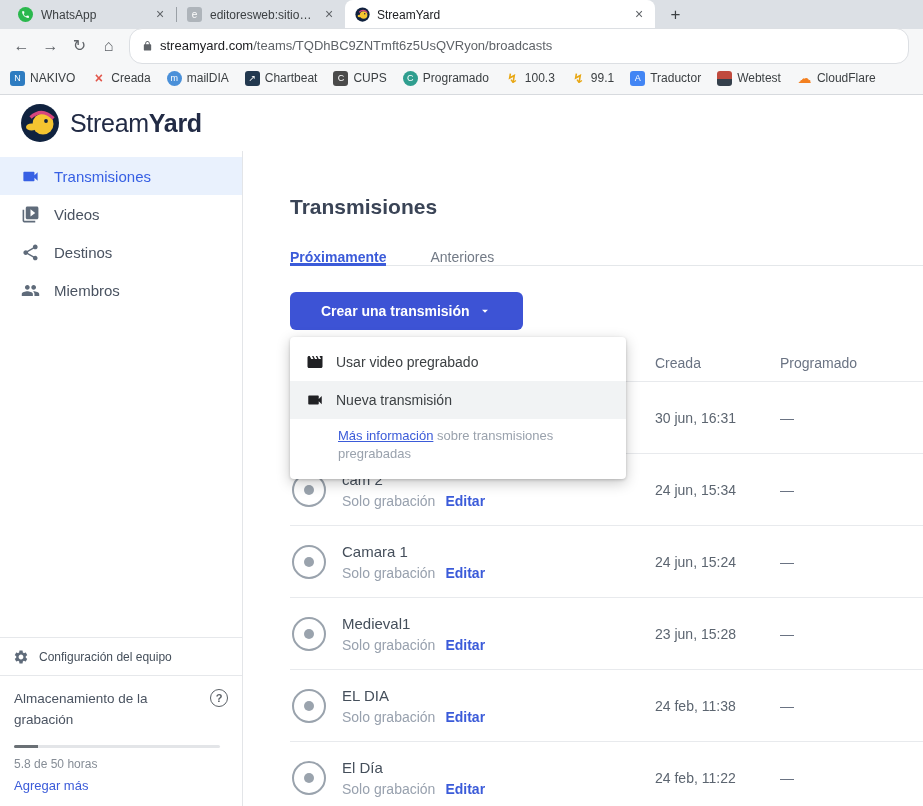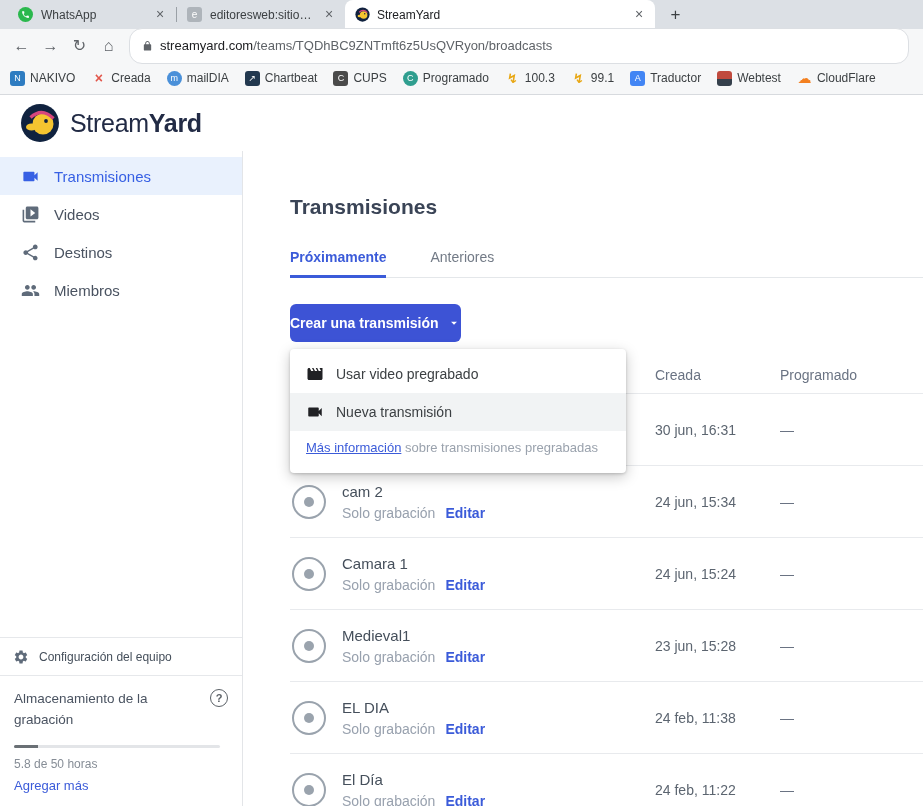--- a/index.html
+++ b/index.html
@@ -61,36 +61,36 @@
                align-items:center; justify-content:center; }
   .progress { margin-top:14px; width:206px; height:3px; background:#e3e5e8; border-radius:2px; overflow:hidden; }
   .progress-fill { height:100%; background:#6a7075; }
   .usage { margin-top:9px; font-size:12px; color:#868d96; }
   .add-more { margin-top:7px; font-size:13px; color:#3b5bd9; }
 
   
   .content { flex:1; position:relative; padding:44px 0 0 47px; overflow:hidden; }
   .page-title { font-size:21px; font-weight:700; color:#3a4456; margin-bottom:30px; }
   .tabs { display:flex; gap:44px; border-bottom:1px solid #e4e7ea; }
-  .tabbtn { padding-bottom:12px; font-size:14px; color:#727a86; position:relative; }
+  .tabbtn { padding-bottom:0; font-size:14px; color:#727a86; position:relative; }
   .tabbtn.active { color:#3b5bd9; font-weight:600; }
   .tabbtn.active::after { content:""; position:absolute; left:0; right:0; bottom:-1px; height:3px; background:#3b5bd9; }
 
   .create-wrap { margin-top:26px; position:relative; display:inline-block; }
   .create-btn { background:#3d53d5; color:#fff; font-size:14px; font-weight:600; border:none;
-                border-radius:6px; padding:11px 0; display:flex; align-items:center; gap:8px;
+                border-radius:6px; padding:11px 31px; display:flex; align-items:center; gap:8px;
                 font-family:inherit; }
   .dropdown { position:absolute; top:calc(100% + 7px); left:0; width:336px; background:#fff;
               border-radius:4px; box-shadow:0 1px 3px rgba(0,0,0,.18), 0 4px 14px rgba(0,0,0,.22);
               z-index:20; padding:6px 0 4px; }
   .dd-item { height:38px; display:flex; align-items:center; gap:12px; padding:0 16px;
              font-size:14px; color:#3c4043; }
   .dd-item.highlight { background:#f1f3f4; }
   .dd-item svg { width:18px; height:18px; flex:none; }
-  .dd-footer { padding:8px 16px 12px; font-size:13px; color:#9aa2ad; line-height:18px; }
+  .dd-footer { padding:8px 16px 12px; font-size:13px; color:#9aa2ad; line-height:18px;margin-left:32px; }
   .dd-footer a { color:#3b5bd9; text-decoration:underline; }
 
   .table { margin-top:14px; }
   .thead, .trow { display:grid; grid-template-columns:365px 125px 1fr; align-items:center; }
   .thead { height:38px; font-size:14px; color:#6a7383; border-bottom:1px solid #e8eaed; }
   .trow { height:72px; border-bottom:1px solid #e8eaed; font-size:14px; color:#5c6570; }
   .bcast { display:flex; align-items:center; gap:16px; padding-left:2px; }
   .rec-icon { width:34px; height:34px; border:2px solid #9aa3ad; border-radius:50%; position:relative; flex:none; }
   .rec-icon::after { content:""; position:absolute; left:10px; top:10px; width:10px; height:10px;
                      background:#9aa3ad; border-radius:50%; }

